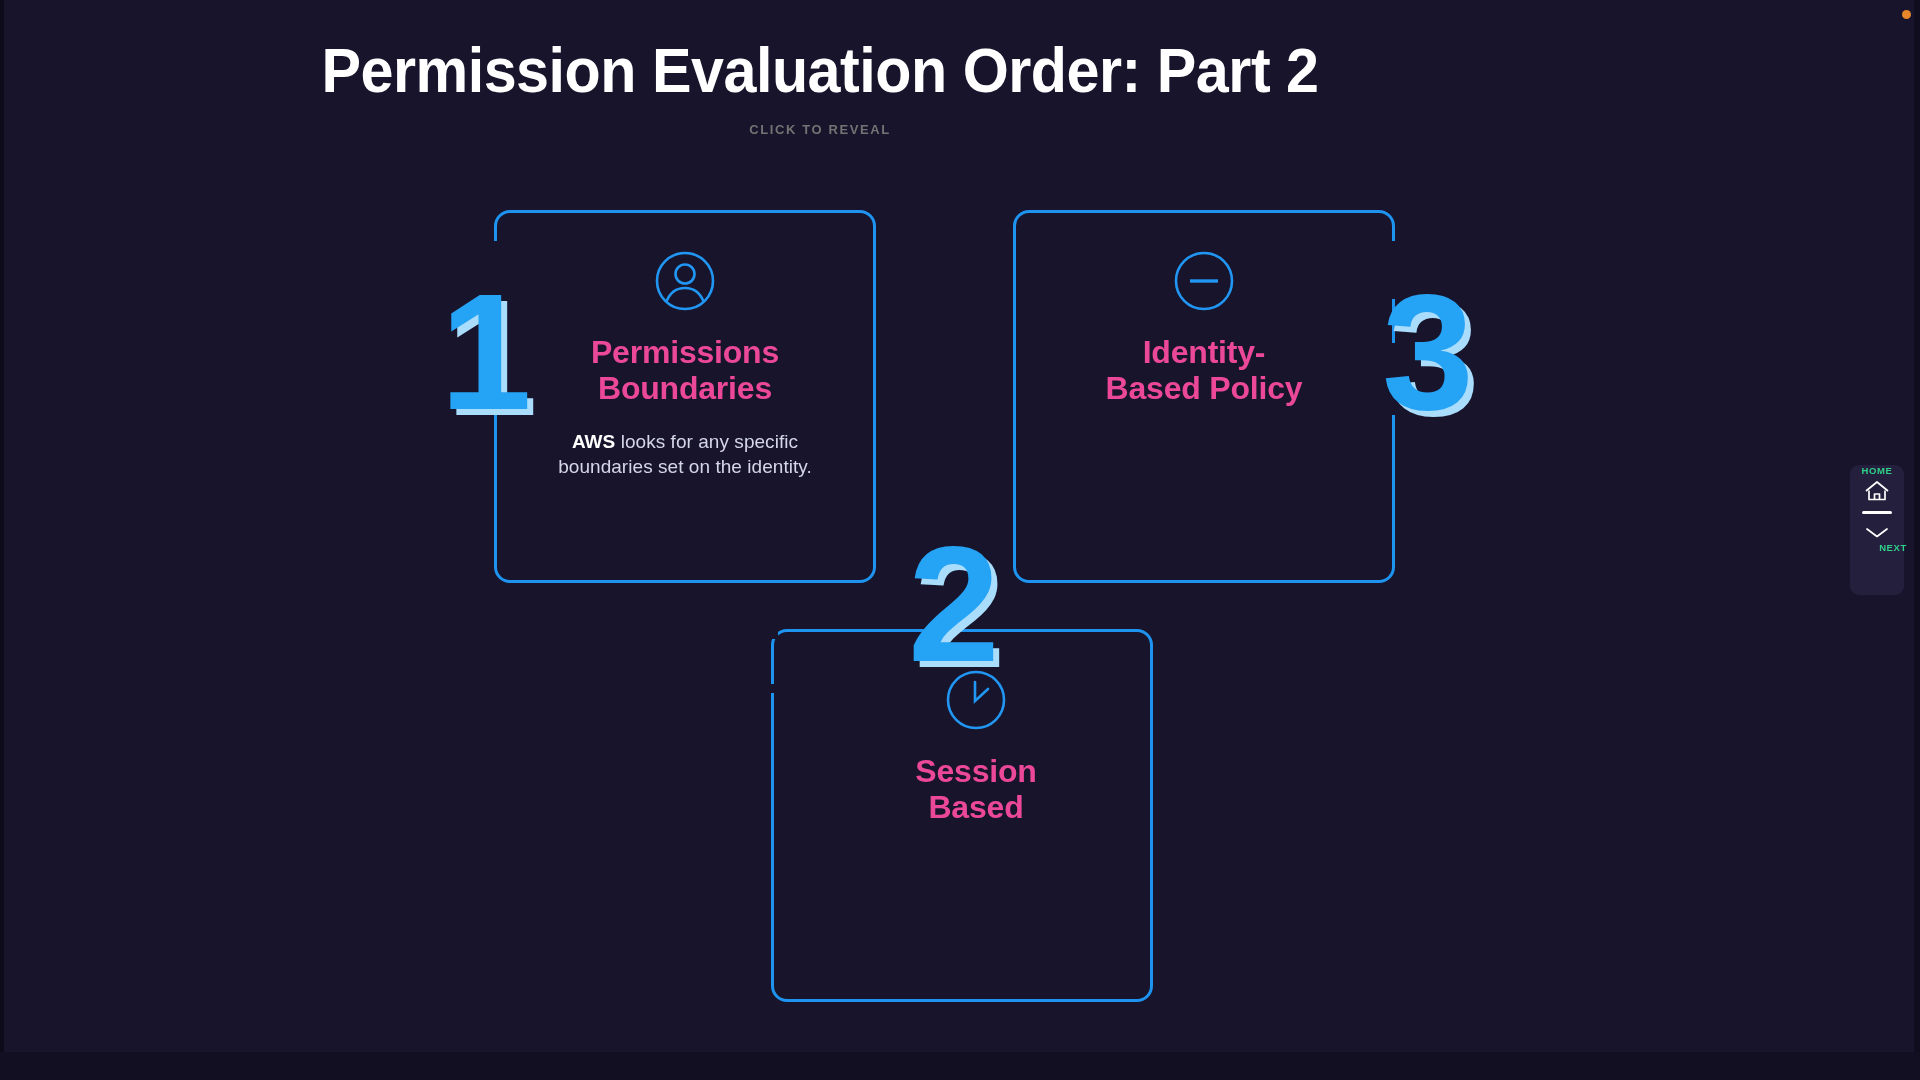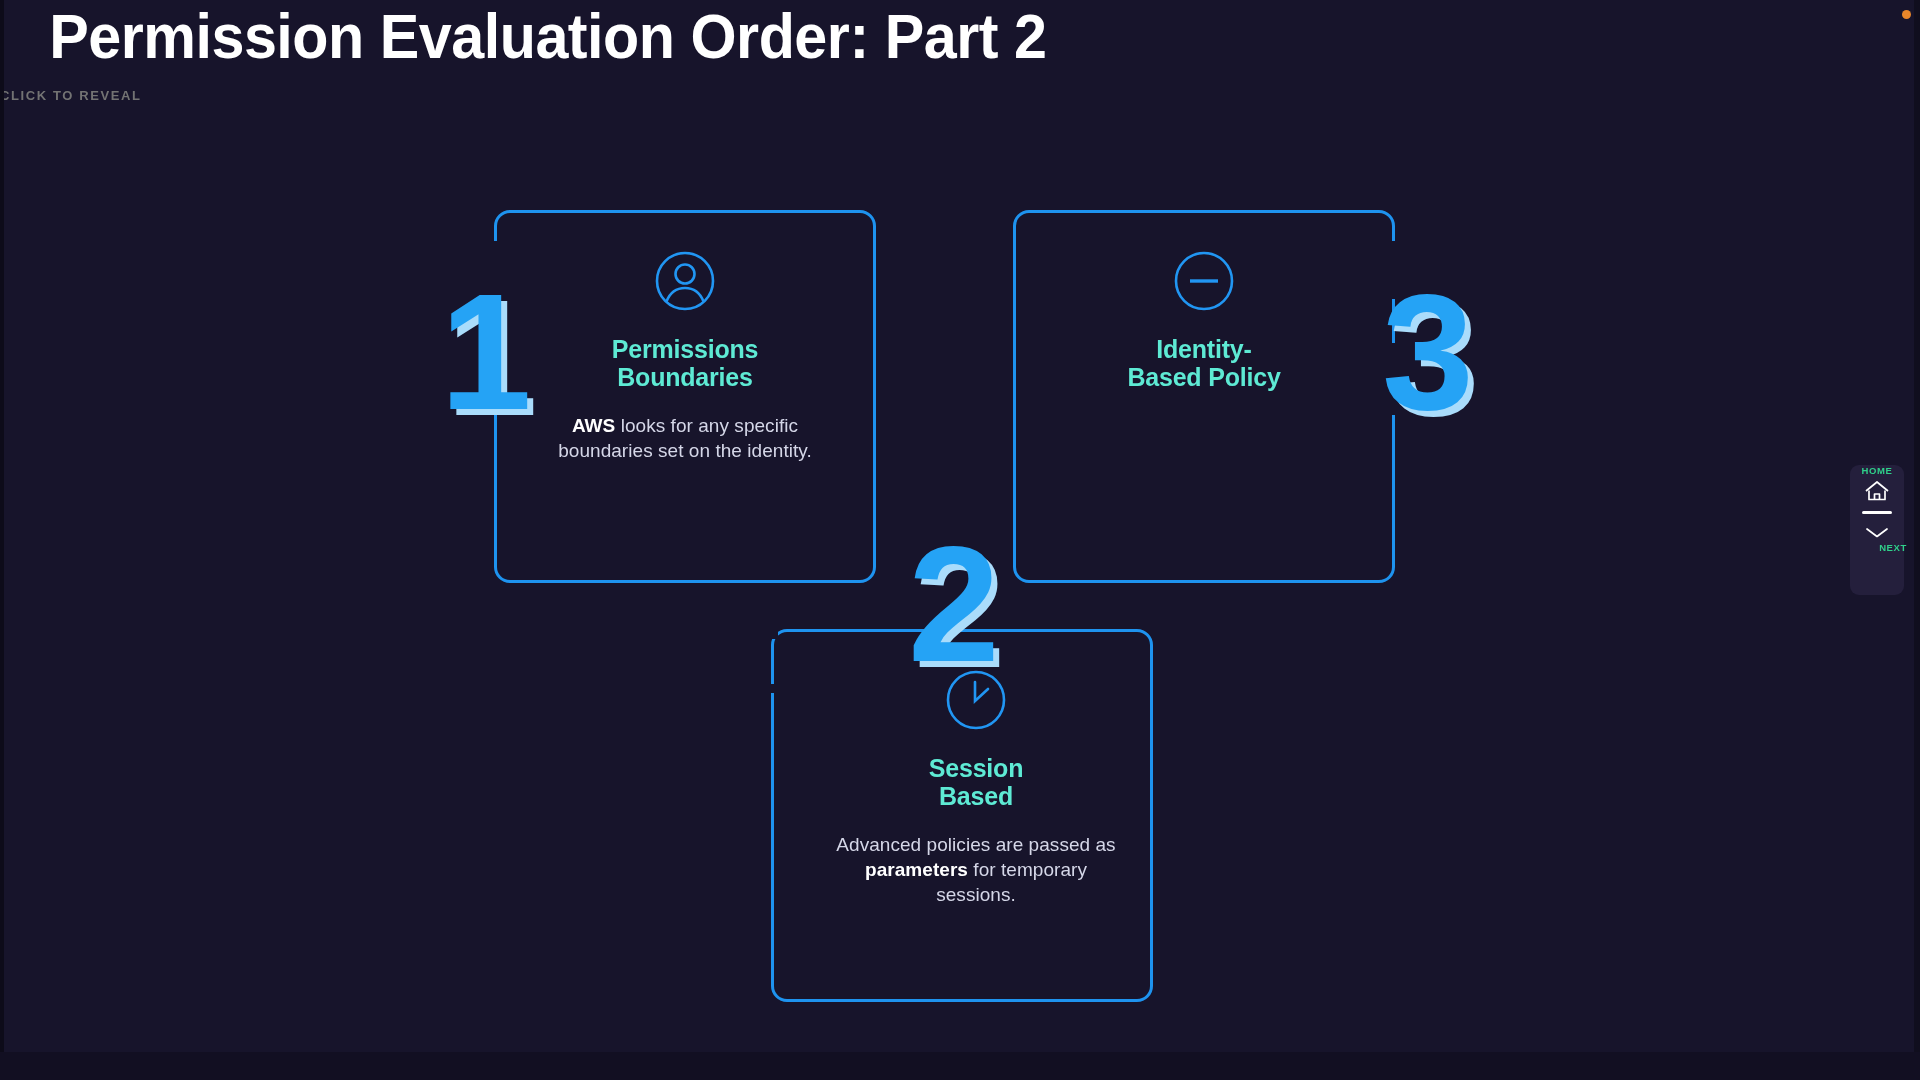--- a/index.html
+++ b/index.html
@@ -17,20 +17,22 @@
     width: 1920px;
     height: 1080px;
     background: #17142b;
   }
 
   
   #header {
     position: absolute;
     top: 0; left: 0;
     width: 1640px;
+    text-align: center;
+    padding-top: 34px;
   }
   #page-title {
     font-family: "Liberation Sans Narrow", "Liberation Sans", sans-serif;
     font-size: 63px;
     font-weight: bold;
     color: #ffffff;
     letter-spacing: -0.5px;
     line-height: 1.15;
     transform: scaleX(0.94);
   }
@@ -69,23 +71,23 @@
 
   .card-icon {
     width: 64px;
     height: 64px;
     margin-bottom: 22px;
     flex: 0 0 auto;
   }
   .card-icon svg { display: block; width: 64px; height: 64px; }
 
   .card-title {
-    font-size: 25px;
-    font-weight: bold;
-    color: #5eead4;
+    font-size: 32px;
+    font-weight: bold;
+    color: #ec4899;
     line-height: 1.12;
     margin-bottom: 22px;
     letter-spacing: -0.2px;
   }
 
   .card-body {
     font-size: 19px;
     color: #d5d7e8;
     line-height: 1.32;
     letter-spacing: 0.05px;
@@ -234,21 +236,20 @@
         <div class="card-icon">
           <svg viewBox="0 0 64 64" fill="none" stroke="#2196f3" stroke-width="2.6" stroke-linecap="round">
             <circle cx="32" cy="32" r="28"></circle>
             <path d="M31 14 L31 33 L44 21"></path>
           </svg>
         </div>
         <div class="card-title">
           <span>Session</span><br>
           <span>Based</span>
         </div>
-        <div class="card-body"><span>Advanced policies are passed as </span><b>parameters</b><span> for temporary sessions.</span></div>
       </div>
       <div class="gap" style="left:-5px; top:-5px; width:9px; height:12px;"></div>
       <div class="gap" style="left:-5px; top:52px; width:9px; height:9px;"></div>
     </div>
 
     <div class="numeral" id="numeral-1">1</div>
     <div class="numeral" id="numeral-3">3</div>
     <div class="numeral" id="numeral-2">2</div>
   </div>
 

